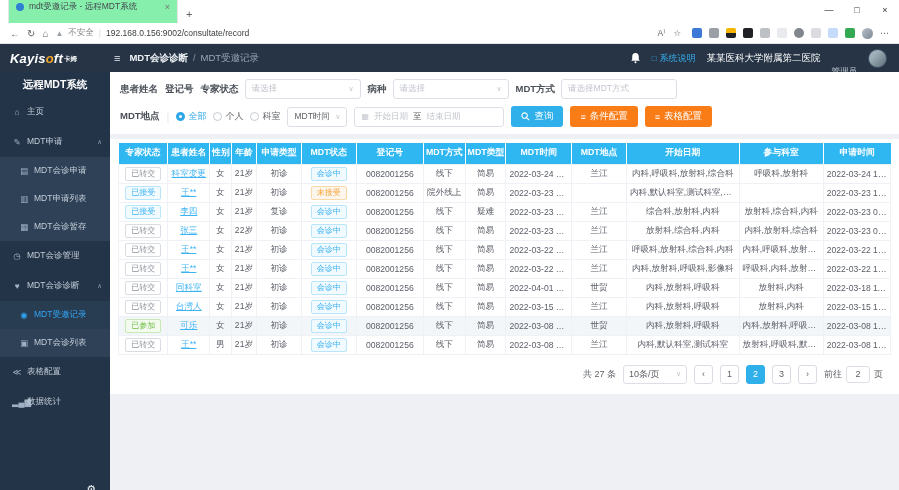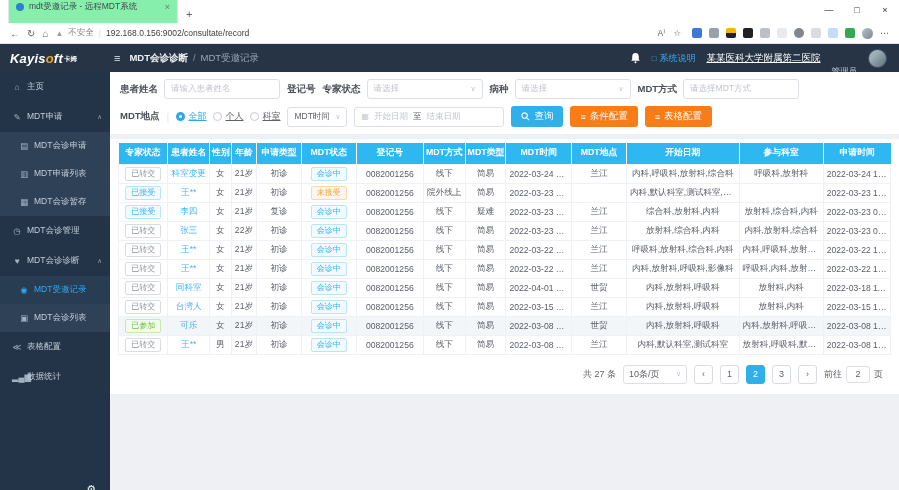--- a/index.html
+++ b/index.html
@@ -34,21 +34,21 @@
   .logo .o { color:#f5a623; }
   .logo-sub { font-size:6.5px; font-style:normal; vertical-align:middle; margin-left:1px; }
   .collapse { font-size:11px; color:#e6ebf2; margin:0 9px 0 4px; }
   .crumb-a { font-size:9.5px; font-weight:bold; color:#f0f4f8; }
   .crumb-sep { font-size:9px; color:#8b99ab; margin:0 5px; }
   .crumb-b { font-size:9.5px; color:#9aa8b8; }
   .hright { margin-left:auto; display:flex; align-items:center; gap:11px; padding-right:12px; }
   .bell { width:11px; height:12px; }
   .sysnote { color:#36aeee; font-size:9px; display:flex; align-items:center; gap:3px; }
   .sysnote .sq { font-size:8px; }
-  .hospital { font-size:9.5px; color:#fff;text-decoration:underline; }
+  .hospital { font-size:9.5px; color:#fff; }
   .role { font-size:8.5px; color:#c0c8d2;margin-top:27px; }
   .avatar { width:19px; height:19px; border-radius:50%; background:linear-gradient(135deg,#9fb0ba 30%,#5d6d79); border:1px solid #42566b; }
 
   
   .layout { display:flex; height:446px; }
   .sidebar { width:110px; flex:none; background:#243448; position:relative; }
   .side-title { height:25px; line-height:25px; text-align:center; color:#fff; font-size:10.5px; font-weight:bold; }
   .mitem { height:30px; display:flex; align-items:center; gap:5px; padding:0 8px 0 12px; font-size:8.5px; color:#c3cdd9; cursor:pointer; }
   .mico { width:10px; font-size:8.5px; text-align:center; flex:none; color:#9fb0c3; }
   .arrow { margin-left:auto; font-size:6.5px; color:#8fa0b3; }
@@ -69,21 +69,21 @@
     padding:0 6px; font-size:8.5px; color:#c0c4cc; background:#fff; }
   .finput .caret { margin-left:auto; font-size:7px; color:#c0c4cc; }
   .finput.small { width:60px; color:#606266; }
   .daterange { width:150px; height:20px; border:1px solid #dcdfe6; border-radius:3px; display:flex; align-items:center;
     gap:5px; padding:0 6px; font-size:8.5px; color:#c0c4cc; }
   .daterange .zhi { color:#606266; }
   .calico { font-size:8px; color:#c0c4cc; }
   .vdiv { color:#e3e6ea; font-size:11px; }
   .check { display:flex; align-items:center; gap:4px; font-size:9px; color:#606266; }
   .cbox { width:9px; height:9px; border:1px solid #d0d4da; border-radius:2px; background:#fff; }
-  .radio { display:flex; align-items:center; gap:3px; font-size:9px; color:#606266;text-decoration:underline; }
+  .radio { display:flex; align-items:center; gap:3px; font-size:9px; color:#606266; }
   .rdot { width:9px; height:9px; border:1px solid #c6cad1; border-radius:50%; background:#fff; }
   .radio.on { color:#2da6e8; }
   .radio.on .rdot { border:3px solid #2da6e8; }
   .btn { height:21px; border:none; border-radius:3px; color:#fff; display:flex; align-items:center; gap:4px;
     padding:0 10px; font-size:9.5px; cursor:pointer; font-family:inherit; }
   .btn.cyan { background:#2fb0ea; }
   .btn.orange { background:#fa7c17; }
   .btn .bico { font-size:9px; }
 
   
@@ -93,21 +93,21 @@
     border-right:1px solid rgba(255,255,255,.5); padding:0 2px; white-space:nowrap; overflow:hidden; }
   th:last-child { border-right:none; }
   td { height:19px; border:1px solid #eef1f6; color:#5a5e66; text-align:center; font-size:8.6px;
     padding:0 3px; white-space:nowrap; overflow:hidden; text-overflow:ellipsis; }
   tr.hl td { background:#f3f6f9; }
   .tag { display:inline-block; font-size:8px; padding:1px 5px; border-radius:2px; line-height:1.25; }
   .tag.gray   { color:#8a8f99; border:1px solid #d9dce1; background:#fff; }
   .tag.blue   { color:#3fb3f2; border:1px solid #b9e5fb; background:#f0faff; }
   .tag.green  { color:#6cbf45; border:1px solid #c8e8b5; background:#f3faee; }
   .tag.orange { color:#f5a23c; border:1px solid #fad9a9; background:#fdf6ec; }
-  a.plink { color:#3fb3f2; cursor:pointer;text-align:right; }
+  a.plink { color:#3fb3f2; text-decoration:underline; cursor:pointer;text-align:right; }
 
   
   .pagination { display:flex; align-items:center; justify-content:flex-end; gap:7px; margin-top:10px;
     font-size:9px; color:#606266; padding-right:8px; }
   .psize { width:64px; height:19px; border:1px solid #dcdfe6; border-radius:3px; display:flex; align-items:center;
     justify-content:space-between; padding:0 5px; }
   .psize .caret { font-size:7px; color:#c0c4cc; }
   .pbtn { min-width:19px; height:19px; border:1px solid #d9dce3; border-radius:3px; background:#fff;
     display:flex; align-items:center; justify-content:center; color:#606266; font-size:9px; cursor:pointer; }
   .pbtn.active { background:#2fb0ea; border-color:#2fb0ea; color:#fff; }
@@ -182,20 +182,21 @@
     </span>
     <span class="hospital">某某医科大学附属第二医院</span>
     <span class="role">管理员</span>
     <span class="avatar"></span>
   </div>
 </div>
 
 <div class="layout">
 
   <div class="sidebar">
+    <div class="side-title">远程MDT系统</div>
     <div class="mitem">
       <span class="mico">⌂</span>
       <span>主页</span>
     </div>
     <div class="mitem">
       <span class="mico">✎</span>
       <span>MDT申请</span>
       <span class="arrow">∧</span>
     </div>
     <div class="msub">
@@ -240,23 +241,20 @@
       <span>数据统计</span>
     </div>
     <span class="gear">⚙</span>
   </div>
 
   <div class="main">
     <div class="filtercard">
       <div class="frow">
         <div class="fgroup">
           <span class="flabel">患者姓名</span>
-          <div class="finput">
-              <span>请输入患者姓名</span>
-            </div>
         </div>
         <div class="fgroup">
           <span class="flabel">登记号</span>
         </div>
         <div class="fgroup">
           <span class="flabel">专家状态</span>
           <div class="finput">
               <span>请选择</span>
               <span class="caret">∨</span>
             </div>

